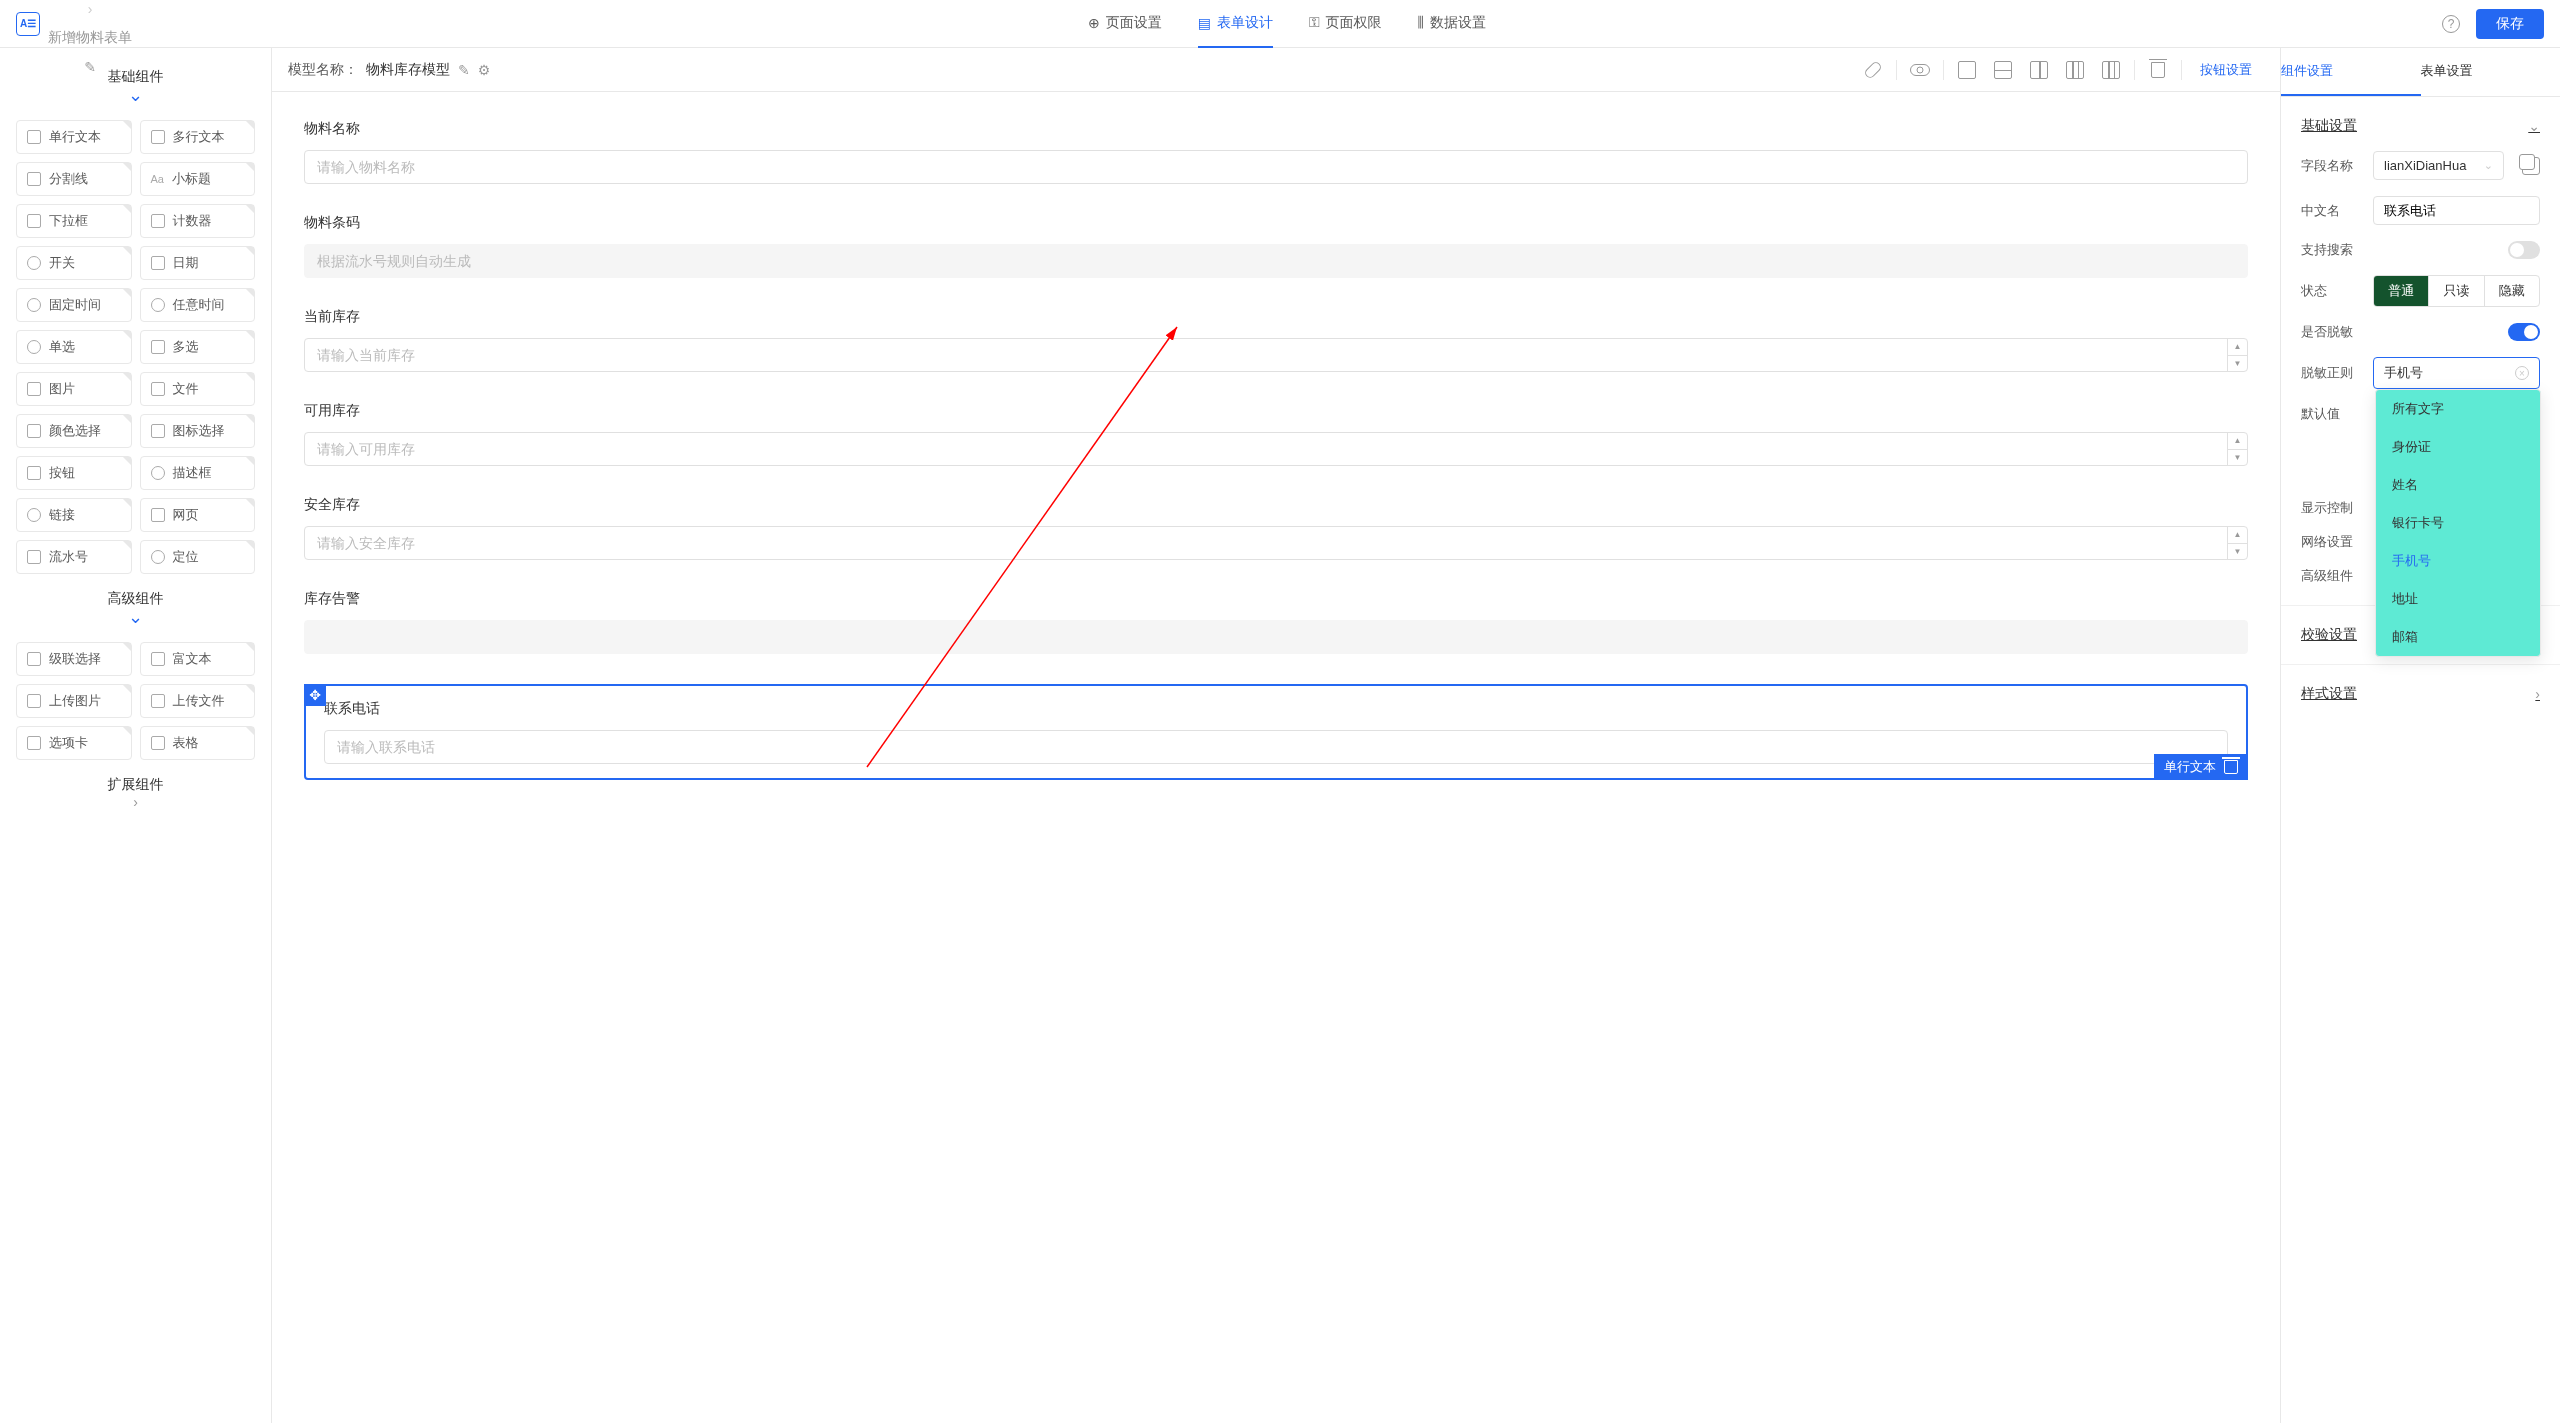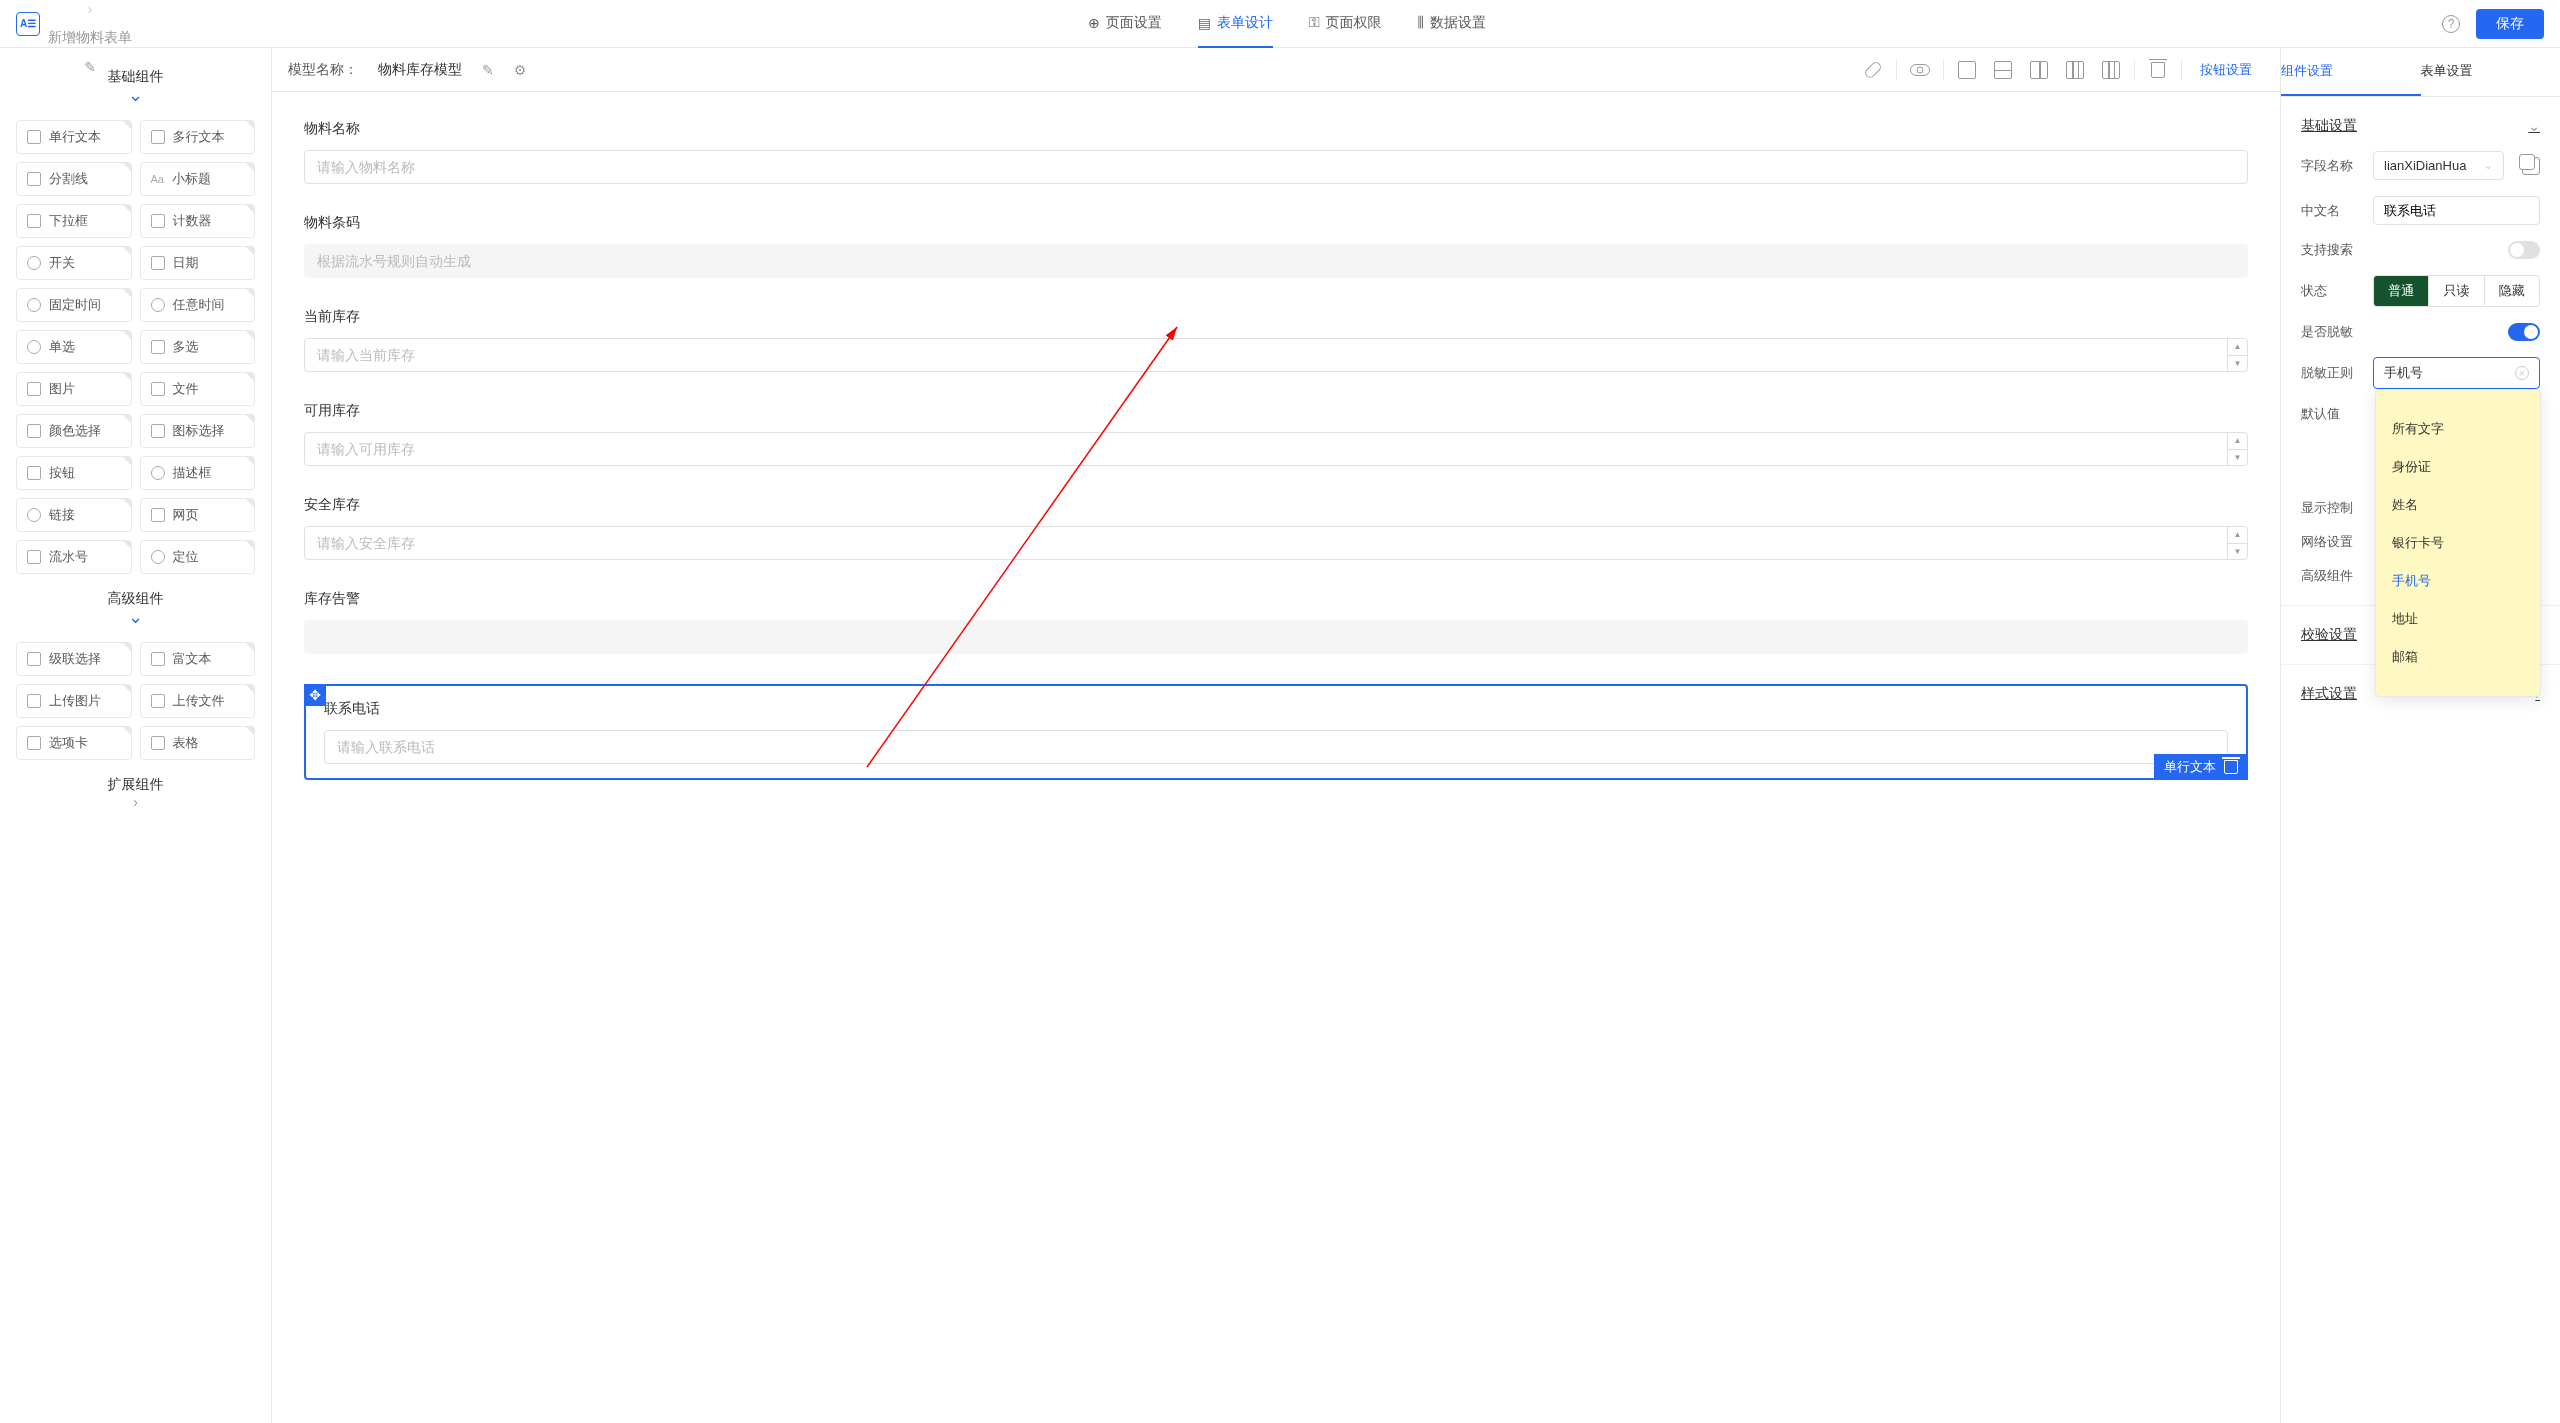--- a/index.html
+++ b/index.html
@@ -30,21 +30,21 @@
     .chevron-right { color: #999; font-size: 14px; }
     .comp-grid { display: grid; grid-template-columns: 1fr 1fr; gap: 8px; padding: 8px 16px; }
     .comp-item { border: 1px solid #e8e8e8; border-radius: 4px; padding: 7px 10px; display: flex; align-items: center; gap: 8px; color: #595959; font-size: 13px; cursor: move; position: relative; }
     .comp-item::after { content: ''; position: absolute; right: 0; top: 0; width: 0; height: 0; border-left: 8px solid transparent; border-top: 8px solid #e8e8e8; }
     .comp-ic { width: 14px; height: 14px; border: 1.2px solid #aaa; border-radius: 2px; flex-shrink: 0; }
     .comp-ic.circ { border-radius: 50%; }
     
     
     .canvas-wrap { flex: 1; display: flex; flex-direction: column; background: #fff; }
     .canvas-toolbar { height: 44px; border-bottom: 1px solid #e8e8e8; display: flex; align-items: center; justify-content: space-between; padding: 0 16px; }
-    .model-info { display: flex; align-items: center; gap: 20px; color: #333; }
+    .model-info { display: flex; align-items: center; gap: 8px; color: #333; }
     .model-label { color: #595959; }
     .toolbar-actions { display: flex; align-items: center; gap: 2px; }
     .toolbar-btn { width: 34px; height: 34px; display: flex; align-items: center; justify-content: center; cursor: pointer; color: #666; }
     .toolbar-divider { width: 1px; height: 20px; background: #e8e8e8; margin: 0 4px; }
     .btn-settings-link { color: #2468f2; cursor: pointer; padding: 0 12px; font-size: 13px; }
     .layout-ic { width: 18px; height: 18px; border: 1.5px solid #999; border-radius: 2px; position: relative; }
     .layout-ic.split-h::after { content:''; position:absolute; top:50%; left:0; right:0; height:1.5px; background:#999; }
     .layout-ic.split-v::after { content:''; position:absolute; left:50%; top:0; bottom:0; width:1.5px; background:#999; }
     .layout-ic.three-v::before, .layout-ic.three-v::after { content:''; position:absolute; top:0; bottom:0; width:1.5px; background:#999; }
     .layout-ic.three-v::before { left:33%; }
@@ -94,21 +94,21 @@
     .toggle.on { background: #2468f2; }
     .toggle.on::after { left: 16px; }
     .seg-group { display: flex; border: 1px solid #e0e0e0; border-radius: 4px; overflow: hidden; }
     .seg-btn { flex: 1; padding: 6px 0; text-align: center; font-size: 13px; cursor: pointer; }
     .seg-btn.active { background: #14532d; color: #fff; }
     .seg-btn:not(:last-child) { border-right: 1px solid #e0e0e0; }
     .prop-select.highlighted { border-color: #2468f2; }
     .clear-ic { width:14px; height:14px; border-radius:50%; border:1px solid #ccc; display:flex; align-items:center; justify-content:center; font-size:10px; color:#ccc; }
     
     
-    .dropdown-pop { position: absolute; background: #fef9c3; border: 1px solid #e8e8e8; border-radius: 4px; box-shadow: 0 4px 16px rgba(0,0,0,0.1); z-index: 100; padding: 20px 0; min-width: 166px; }
+    .dropdown-pop { position: absolute; background: #5eead4; border: 1px solid #e8e8e8; border-radius: 4px; box-shadow: 0 4px 16px rgba(0,0,0,0.1); z-index: 100; padding: 0 0; min-width: 166px; }
     .dropdown-opt { padding: 10px 16px; cursor: pointer; font-size: 13px; }
     .dropdown-opt.selected { color: #2468f2; }
     .right-scroll { flex: 1; overflow: visible; position: relative; }
   </style>
 </head>
 <body>
 
 <div class="header">
   <div class="header-left">
     <div class="logo-badge">A☰</div>

